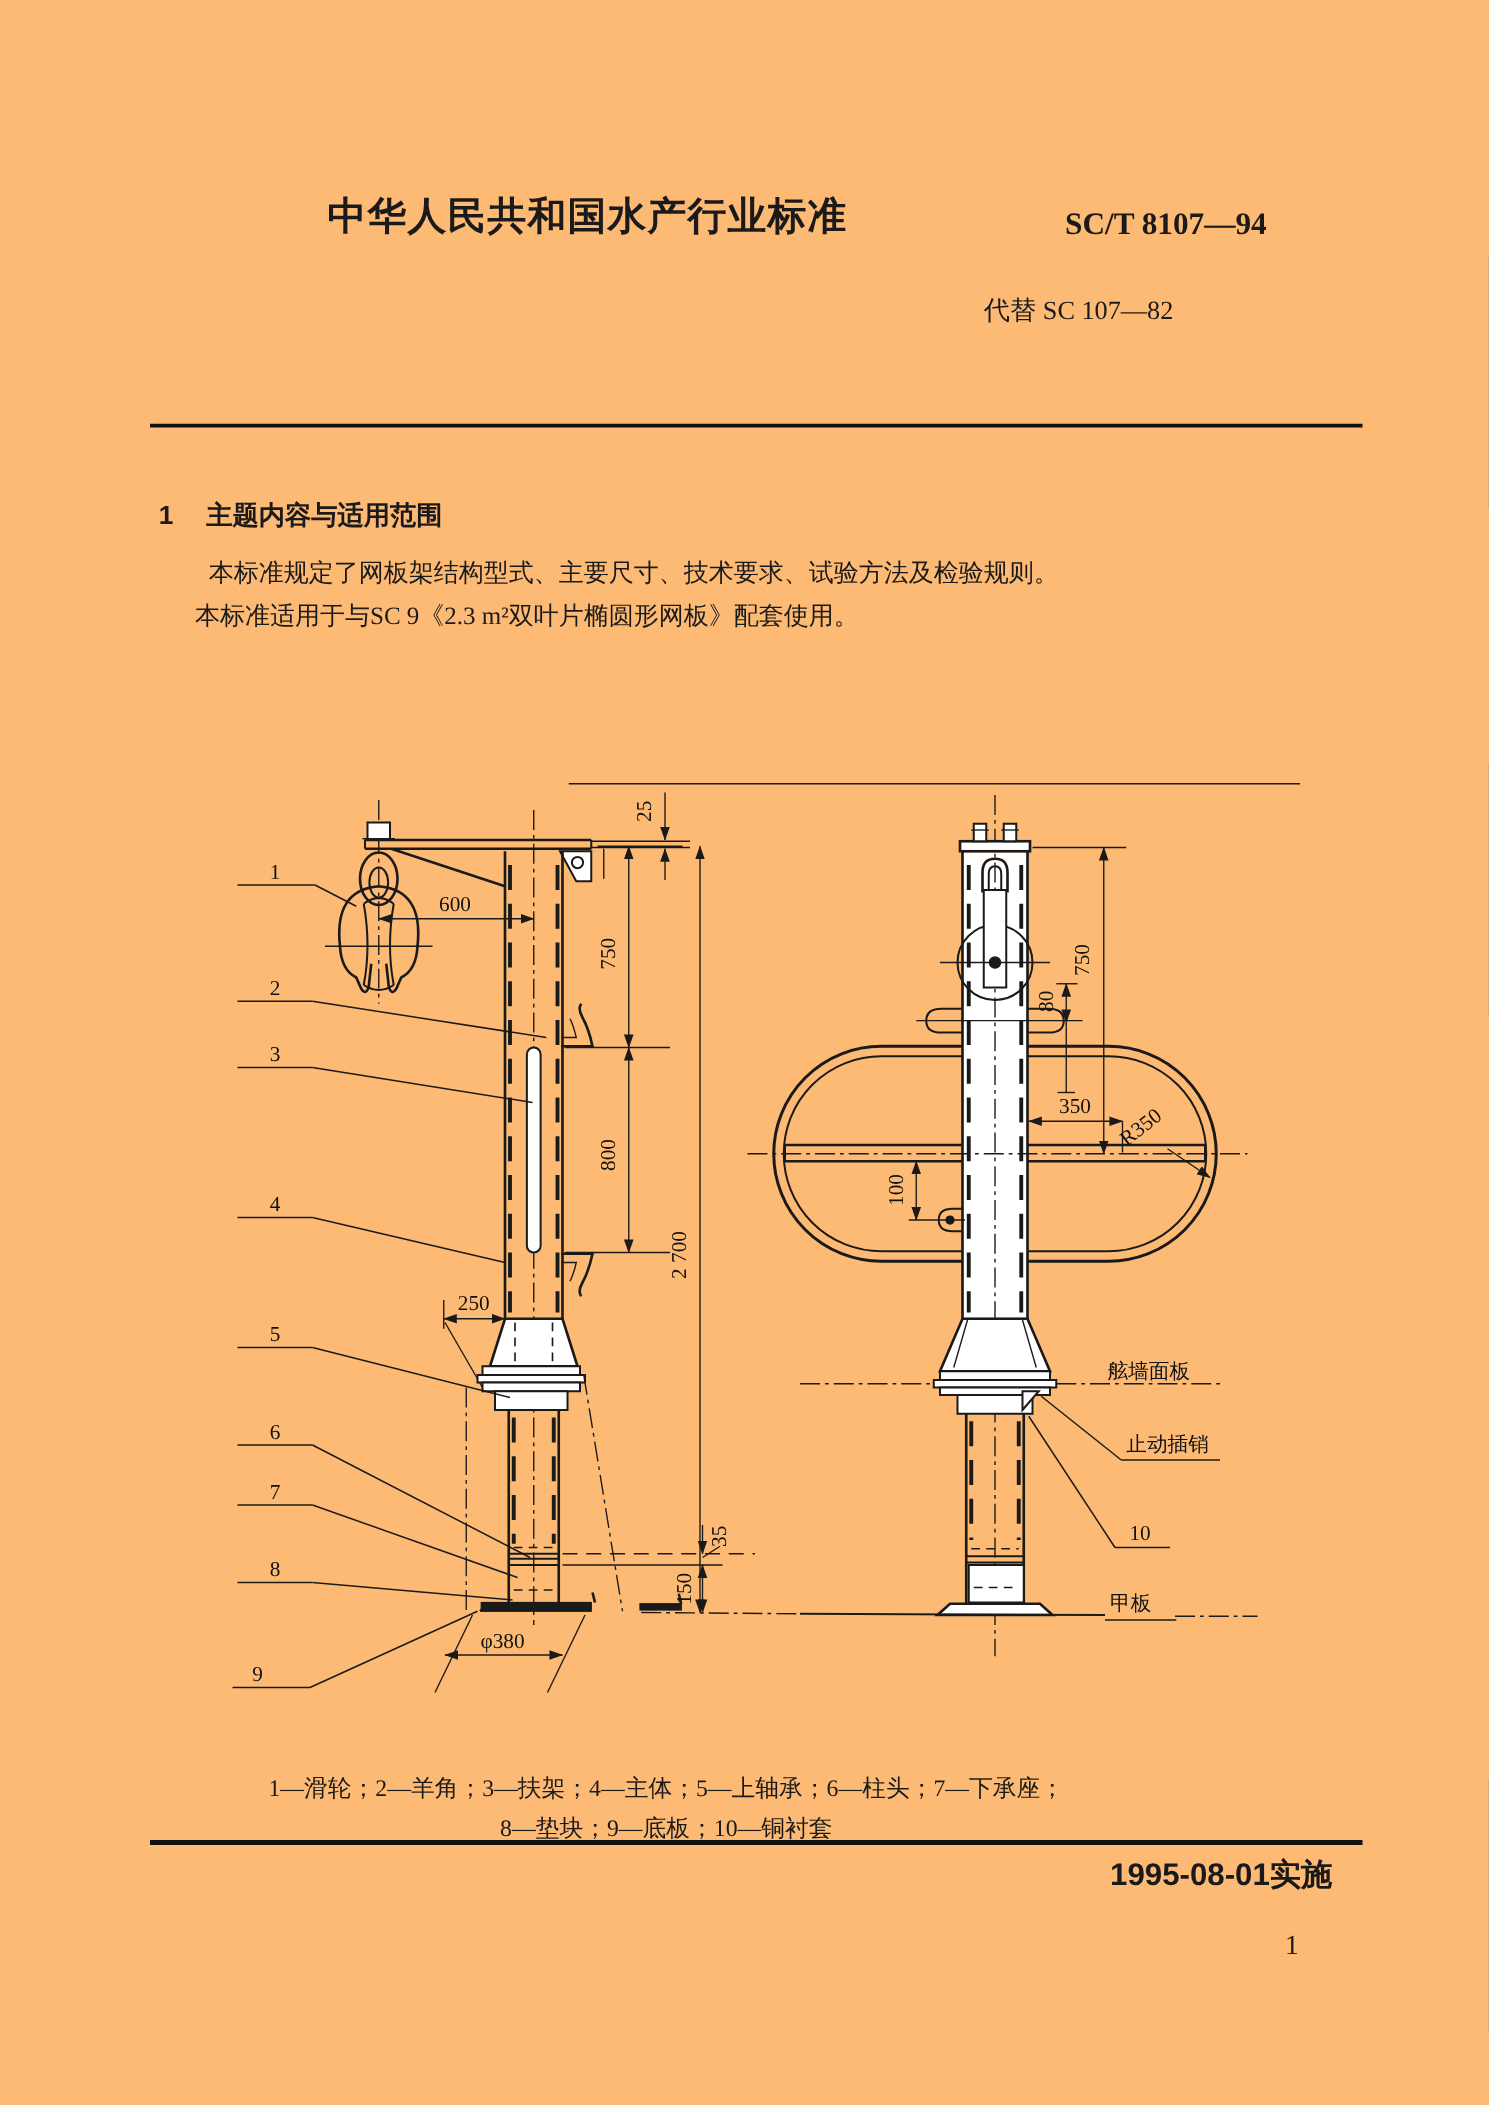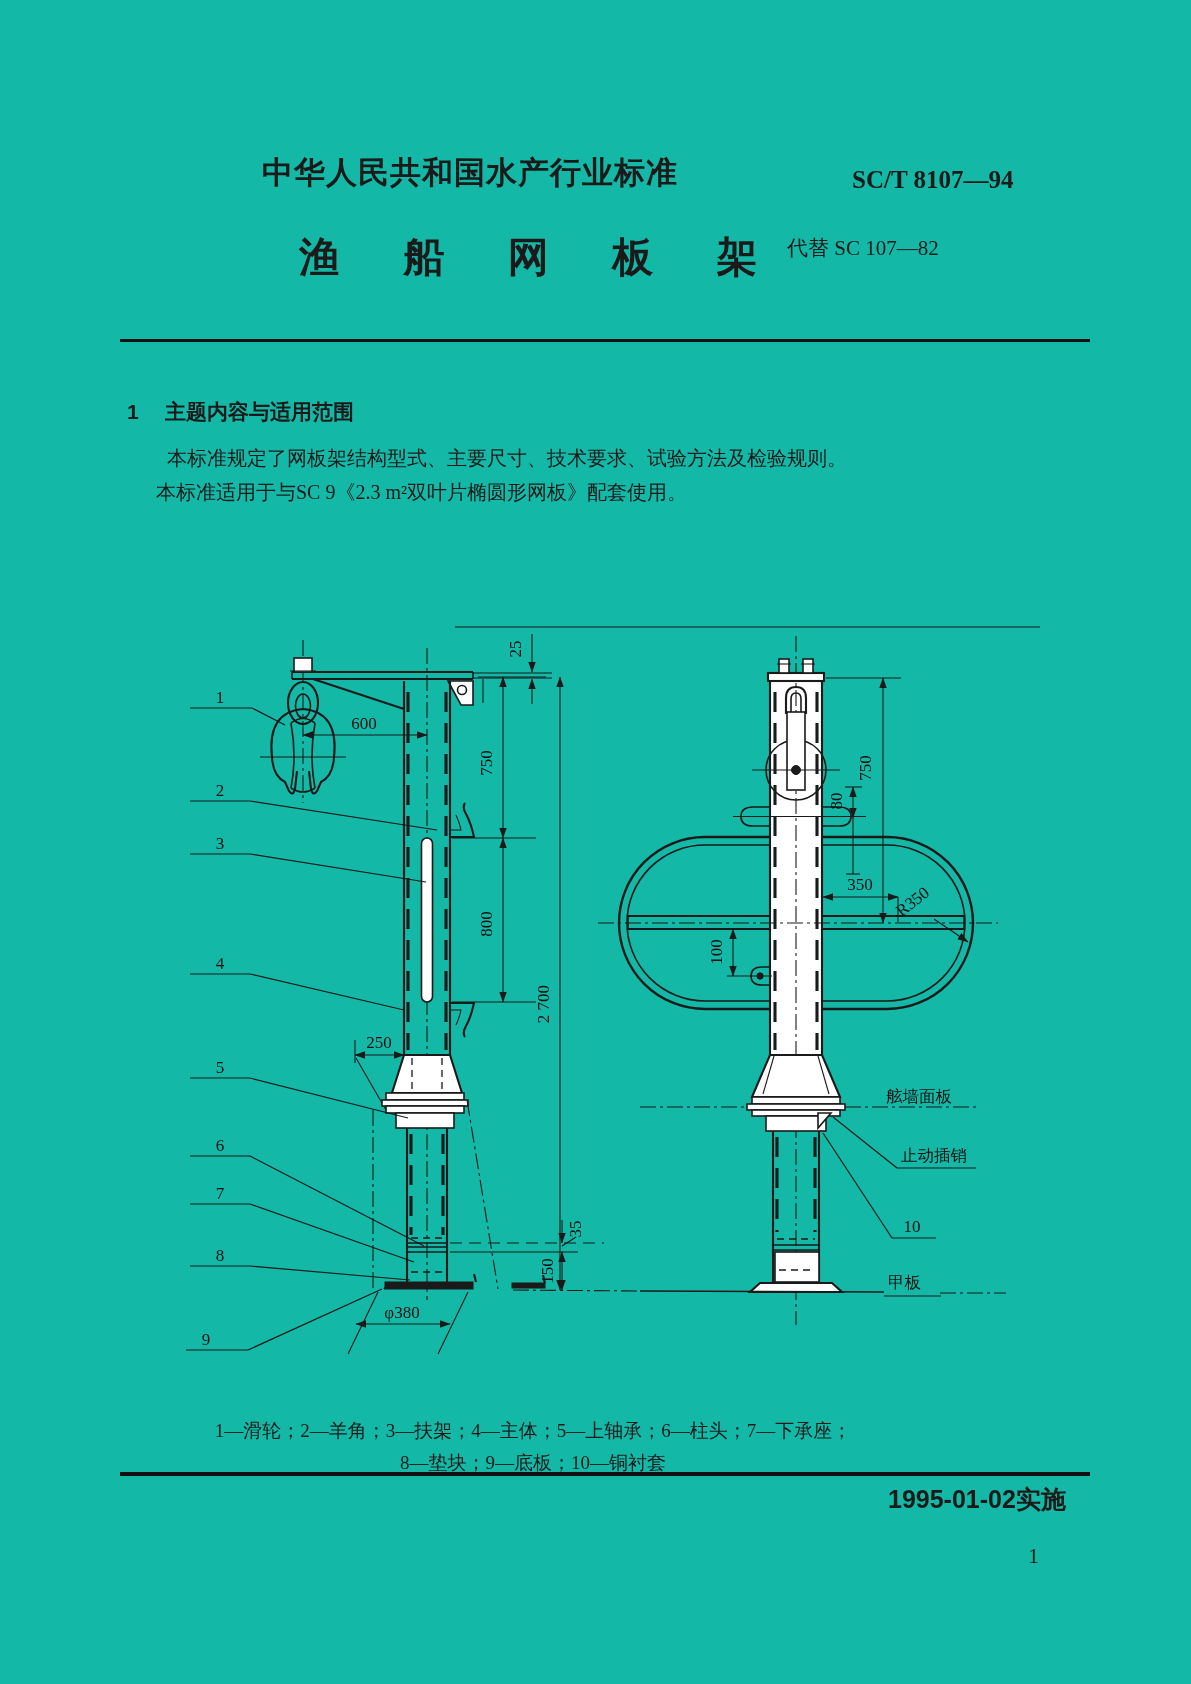--- a/index.html
+++ b/index.html
@@ -1,18 +1,18 @@
 <!DOCTYPE html>
 <html><head>
 <meta charset="utf-8">
 <style>
   html,body{margin:0;padding:0;background:#9a9a9a;}
   .page{
     position:relative;width:1191px;height:1684px;margin:0 auto;
-    background:#14b8a6;color:#1a1a1a;overflow:hidden;
+    background:#fdba74;color:#1a1a1a;overflow:hidden;
     font-family:"Liberation Serif","DejaVu Serif",serif;
   }
   .abs{position:absolute;white-space:nowrap;}
   .hdr-class{left:262px;top:152px;font-size:31px;font-weight:bold;letter-spacing:1px;
     font-family:"Liberation Sans","DejaVu Sans",sans-serif;}
   .hdr-no{left:852px;top:166px;font-size:25px;font-weight:bold;}
   .hdr-title{left:299px;top:230px;font-size:41px;font-weight:bold;letter-spacing:26px;
     font-family:"Liberation Sans","DejaVu Sans",sans-serif;}
   .hdr-replaces{left:787px;top:234px;font-size:21px;}
   .rule1{left:120px;top:339px;width:970px;height:3px;background:#111;}
@@ -46,21 +46,20 @@
   svg text.cjk{font-size:16.5px;}
   svg .ldr{stroke:#1a1a1a;stroke-width:1.2;fill:none;}
 </style>
 </head>
 <body>
 
 <div class="page">
 
   <div class="abs hdr-class">中华人民共和国水产行业标准</div>
   <div class="abs hdr-no">SC/T 8107—94</div>
-  <div class="abs hdr-title">渔 船 网 板 架</div>
   <div class="abs hdr-replaces">代替 SC 107—82</div>
   <div class="abs rule1"></div>
 
   <div class="abs sec-head sec1">
     <span class="sec-no">1</span><span>主题内容与适用范围</span>
   </div>
   <div class="abs para para1">本标准规定了网板架结构型式、主要尺寸、技术要求、试验方法及检验规则。</div>
   <div class="abs para para2">本标准适用于与SC 9《2.3 m²双叶片椭圆形网板》配套使用。</div>
 
   <svg class="fig" width="1191" height="790" viewBox="0 580 1191 790">
@@ -311,16 +310,16 @@
 
       <text class="cjk" x="888" y="1288">甲板</text>
       <line class="ldr" x1="884" y1="1296" x2="941" y2="1296"></line>
     </g>
   </svg>
 
   <div class="abs caption">1—滑轮；2—羊角；3—扶架；4—主体；5—上轴承；6—柱头；7—下承座；</div>
   <div class="abs caption caption2">8—垫块；9—底板；10—铜衬套</div>
 
   <div class="abs rule2"></div>
-  <div class="abs ft-right">1995-01-02实施</div>
+  <div class="abs ft-right">1995-08-01实施</div>
   <div class="abs pgnum">1</div>
 
 </div>
 
 </body></html>

